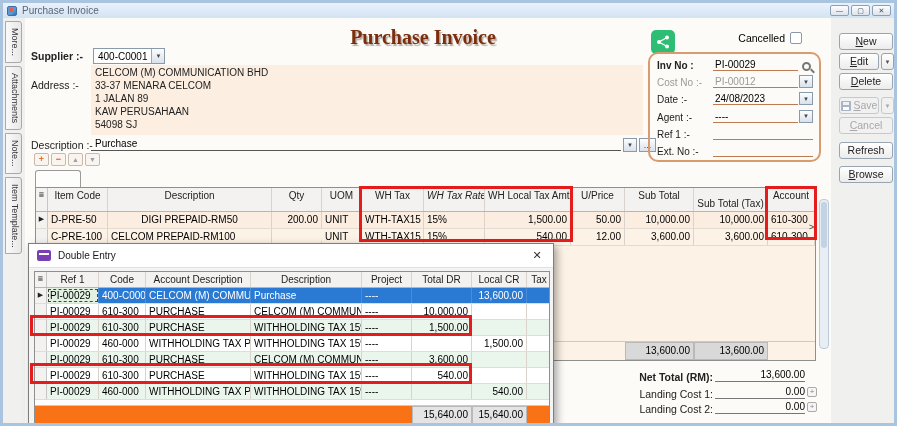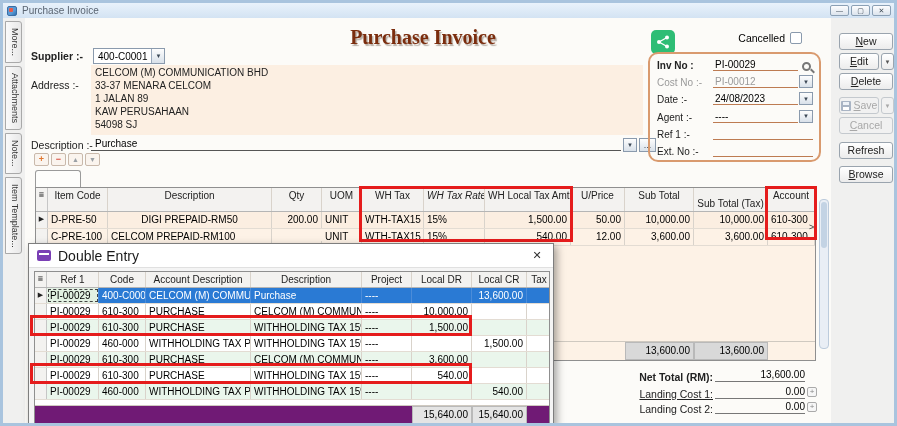--- a/index.html
+++ b/index.html
@@ -63,21 +63,21 @@
   .sel { background:#2a7ad4; color:#fff; }
   .sel .g-cell { border-right-color:#4b8cd9; }
   .focus-cell { background:#e2f1e2; color:#000; outline:1px dashed #444; outline-offset:-2px; }
   .g-spacer { flex:1; }
   .grid1-bg { background:#fdf2e6; }
   .grid2-bg { background:#ffffff; }
   .g-foot { border-top:1px solid #cfc9c0; }
   .ft-val { background:#d9d9d9; border:1px solid #b9b9b9; text-align:right; font-size:10px;
             line-height:14px; padding:1px 3px; flex:none; }
   .ft-sp { flex:none; }
-  .grid2 .g-foot { background:#701a75; }
+  .grid2 .g-foot { background:#f97316; }
   .grid2 .ft-val { background:#e4e4e4; }
   
   .redbox { position:absolute; border:3px solid #e51c1c; z-index:6; pointer-events:none; }
   .redbox-dlg { z-index:12; }
   
   .vscroll { position:absolute; left:816px; top:196px; width:10px; height:150px;
              background:#e9eef5; border:1px solid #bccbdc; border-radius:4px; }
   .vthumb { position:absolute; left:1px; top:2px; width:6px; height:46px; background:#c3d3e4; border-radius:3px; }
   .expander { position:absolute; left:806px; top:219px; font-size:9px; color:#333; }
   
@@ -117,21 +117,21 @@
   .floppy { position:relative; width:10px; height:10px; background:#a9b4c4; border-radius:1px; flex:none;}
   .floppy::before { content:""; position:absolute; left:2px; top:1px; width:6px; height:3px; background:#eef2f7; }
   .floppy::after  { content:""; position:absolute; left:2px; bottom:1px; width:6px; height:3px; background:#fff; }
   
   .dialog { position:absolute; left:25px; top:240px; width:526px; height:183px; background:#f4f4f4;
             border:1px solid #7e7e7e; box-shadow:3px 3px 8px rgba(0,0,0,0.35); z-index:10; }
   .dlg-titlebar { position:absolute; left:0; top:0; right:0; height:24px; background:#fff;
                   border-bottom:1px solid #e0e0e0; display:flex; align-items:center; }
   .dlg-icon { width:14px; height:11px; margin:0 7px 0 8px; background:#7a3fb5; border-radius:2px; position:relative; }
   .dlg-icon::after { content:""; position:absolute; left:2px; top:3px; width:10px; height:2px; background:#fff; }
-  .dlg-title { font-size:14px; color:#1a1a1a; }
+  .dlg-title { font-size:10px; color:#1a1a1a; }
   .dlg-close { position:absolute; right:9px; top:4px; width:14px; height:14px; font-size:11px;
                color:#333; text-align:center; line-height:14px; }
 </style>
 </head>
 <body>
 
 <div class="window">
 
   <div class="titlebar">
     <div class="app-icon"></div>
@@ -250,21 +250,21 @@
   <div class="vscroll">
       <div class="vthumb"></div>
     </div>
   <div class="expander">&gt;</div>
 
   <div class="redbox" style="left:356px; top:183px; width:214px; height:56px;"></div>
   <div class="redbox" style="left:762px; top:183px; width:52px; height:54px;"></div>
 
   <div class="nt-lbl b" style="left:560px; top:368px;">Net Total (RM):</div>
   <div class="nt-val" style="left:712px; top:366px;">13,600.00</div>
-  <div class="nt-lbl" style="left:560px; top:385px;text-decoration:underline;">Landing Cost 1:</div>
+  <div class="nt-lbl" style="left:560px; top:385px;">Landing Cost 1:</div>
   <div class="nt-val" style="left:712px; top:383px;">0.00</div>
   <div class="plus-btn" style="left:804px; top:384px;">+</div>
   <div class="nt-lbl" style="left:560px; top:400px;">Landing Cost 2:</div>
   <div class="nt-val" style="left:712px; top:398px;">0.00</div>
   <div class="plus-btn" style="left:804px; top:399px;">+</div>
 
   <div class="share-icon">
     <svg width="16" height="16" viewBox="0 0 16 16">
       <circle cx="4" cy="8" r="2" fill="#fff"></circle>
         <circle cx="12" cy="3.5" r="2" fill="#fff"></circle>
@@ -348,21 +348,21 @@
       <div class="dlg-close">✕</div>
     </div>
     <div class="grid grid2 grid2-bg" style="left:5px; top:27px; width:516px; height:154px;">
         <div class="g-row g-head">
           <div class="g-ind">≣</div>
           <div class="g-cell" style="width: 52px;">Ref 1</div>
           <div class="g-cell" style="width: 47px;">Code</div>
           <div class="g-cell" style="width: 105px;">Account Description</div>
           <div class="g-cell" style="width: 111px;">Description</div>
           <div class="g-cell" style="width: 50px;">Project</div>
-          <div class="g-cell" style="width: 60px;">Local DR</div>
+          <div class="g-cell" style="width: 60px;">Total DR</div>
           <div class="g-cell" style="width: 55px;">Local CR</div>
           <div class="g-cell" style="width: 25px;">Tax</div>
         </div>
         <div class="g-body">
           <div class="g-row sel" style="height: 16px;">
             <div class="g-ind">▶</div>
             <div class="g-cell focus-cell" style="width: 52px;">PI-00029</div>
             <div class="g-cell" style="width: 47px;">400-C0001</div>
             <div class="g-cell" style="width: 105px;">CELCOM (M) COMMU...</div>
             <div class="g-cell" style="width: 111px;">Purchase</div>

